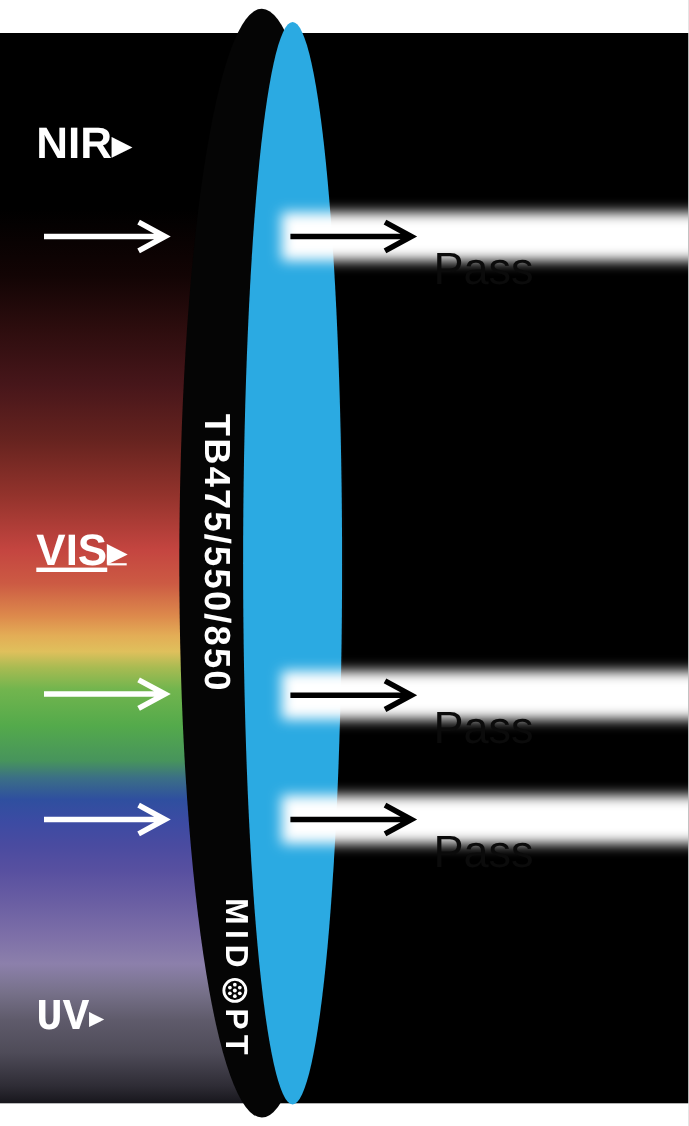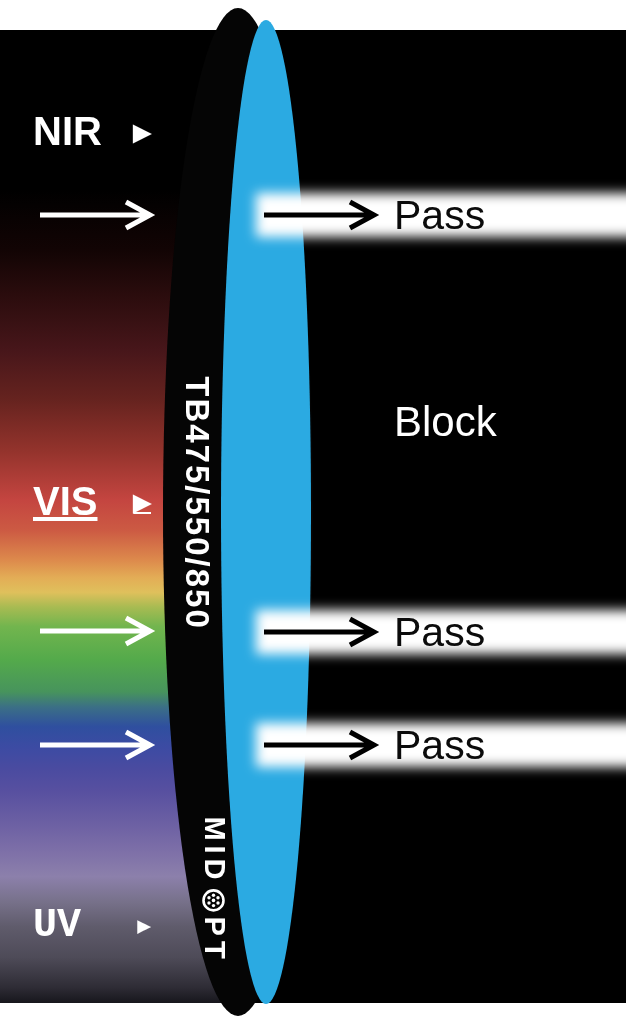--- a/index.html
+++ b/index.html
@@ -21,27 +21,27 @@
   .rot-text {
     position:absolute; left:0; top:0;
     transform:translate(-50%,-50%) rotate(90deg);
     white-space:nowrap; color:#ffffff; font-weight:bold;
   }
   .model-text { font-size:33px; letter-spacing:2px; }
   .logo-text { font-size:29px; letter-spacing:5px; display:flex; align-items:center; gap:3px; }
   .logo-text svg { display:block; }
   .band-label {
     position:absolute; left:33px; width:118px; height:48px;
-    display:flex; justify-content:space-between; align-items:center;
+    display:flex; align-items:center;
     color:#ffffff; font-weight:bold; font-size:40px; line-height:1;
   }
   .tri { font-size:23px; line-height:1; padding-top:3px; }
   .pass-label {
     position:absolute; left:394px; height:50px; line-height:50px;
-    color:#0b0b0b; font-size:41px; font-weight:500;
+    color:#0b0b0b; font-size:41px; font-weight:500;margin-top:29px;
   }
   .block-label {
     position:absolute; left:394px; height:50px; line-height:50px;
     color:#ffffff; font-size:42px; font-weight:400;
   }
 </style>
 </head>
 <body>
 
 <div class="stage">
@@ -103,17 +103,16 @@
   <div class="band-label" style="top:477px;text-decoration:underline;">
     <span>VIS</span>
     <span class="tri">▶</span>
   </div>
   <div class="band-label" style="top:902px;font-family:Liberation Mono, monospace;">
     <span>UV</span>
     <span class="tri">▶</span>
   </div>
 
   <div class="pass-label" style="top:190px;">Pass</div>
-  <div class="block-label" style="top:397px;">Block</div>
   <div class="pass-label" style="top:607px;">Pass</div>
   <div class="pass-label" style="top:720px;">Pass</div>
 
 </div>
 
 </body></html>

